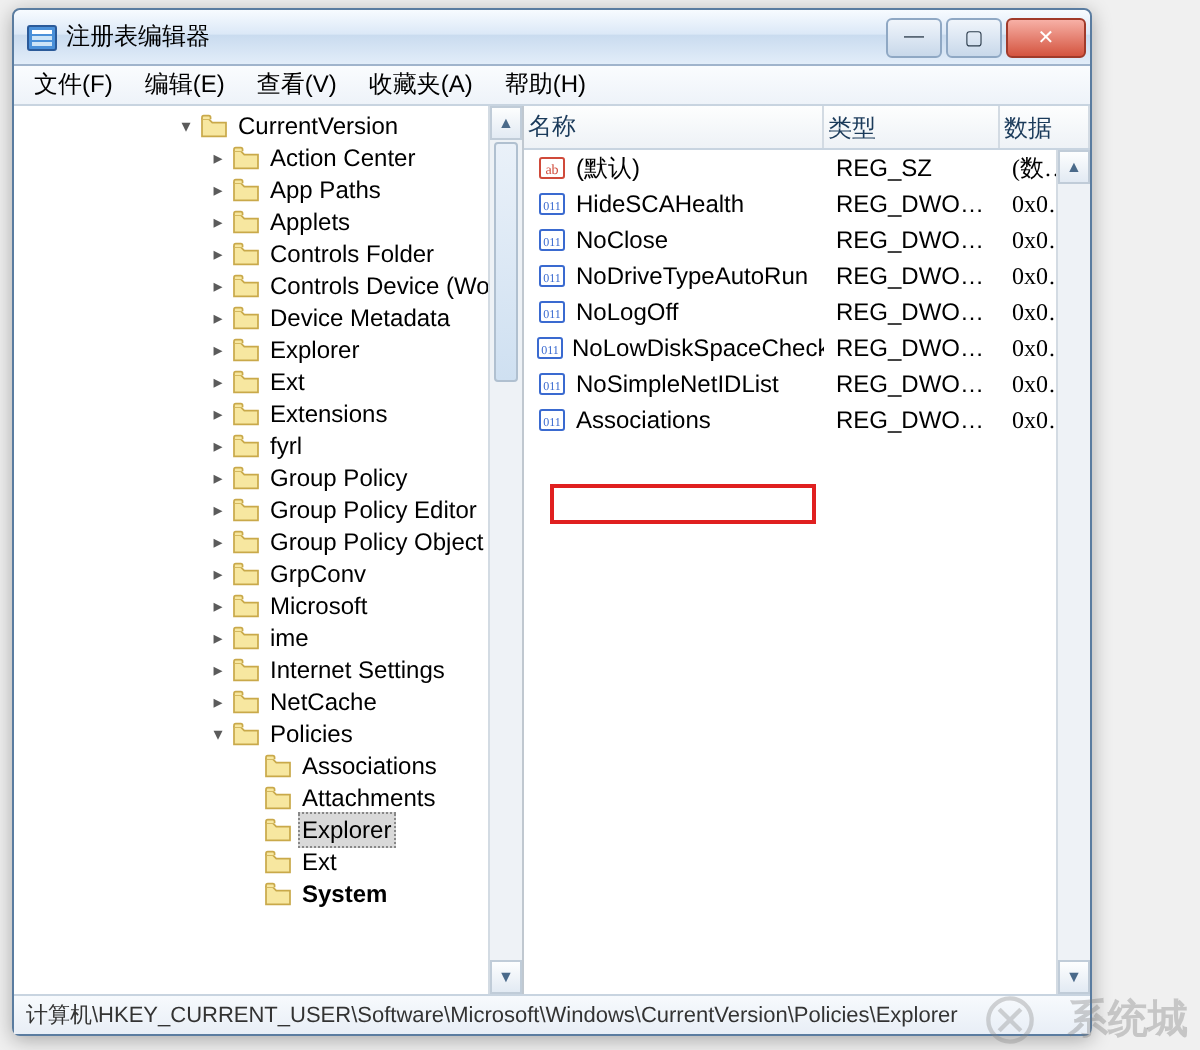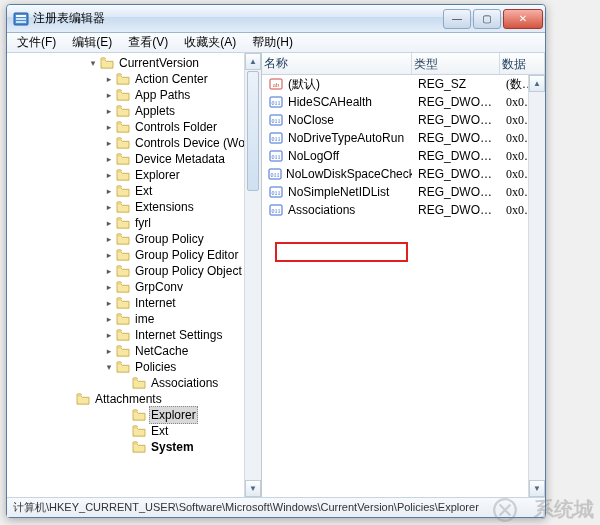--- a/index.html
+++ b/index.html
@@ -309,21 +309,21 @@
               <span class="tree-label ">GrpConv</span>
             </div>
             <div class="tree-row" style="padding-left: 96px;">
               <span class="tree-caret">▸</span>
               <span class="tree-icon folder-icon">
                 <svg viewBox="0 0 16 14">
                   <path d="M1 3 L5 3 L7 5 L15 5 L15 13 L1 13 Z" fill="#f7e7a0" stroke="#c9a94a"></path>
                   <path d="M1 3 L1 2 Q1 1 2 1 L5 1 Q6 1 6 2 L6 3" fill="#f7e7a0" stroke="#c9a94a"></path>
                 </svg>
               </span>
-              <span class="tree-label ">Internet</span>
+              <span class="tree-label ">Microsoft</span>
             </div>
             <div class="tree-row" style="padding-left: 96px;">
               <span class="tree-caret">▸</span>
               <span class="tree-icon folder-icon">
                 <svg viewBox="0 0 16 14">
                   <path d="M1 3 L5 3 L7 5 L15 5 L15 13 L1 13 Z" fill="#f7e7a0" stroke="#c9a94a"></path>
                   <path d="M1 3 L1 2 Q1 1 2 1 L5 1 Q6 1 6 2 L6 3" fill="#f7e7a0" stroke="#c9a94a"></path>
                 </svg>
               </span>
               <span class="tree-label ">ime</span>
@@ -361,21 +361,21 @@
             <div class="tree-row" style="padding-left: 112px;">
               <span class="tree-caret"></span>
               <span class="tree-icon folder-icon">
                 <svg viewBox="0 0 16 14">
                   <path d="M1 3 L5 3 L7 5 L15 5 L15 13 L1 13 Z" fill="#f7e7a0" stroke="#c9a94a"></path>
                   <path d="M1 3 L1 2 Q1 1 2 1 L5 1 Q6 1 6 2 L6 3" fill="#f7e7a0" stroke="#c9a94a"></path>
                 </svg>
               </span>
               <span class="tree-label ">Associations</span>
             </div>
-            <div class="tree-row" style="padding-left: 56px;">
+            <div class="tree-row" style="padding-left: 112px;">
               <span class="tree-caret"></span>
               <span class="tree-icon folder-icon">
                 <svg viewBox="0 0 16 14">
                   <path d="M1 3 L5 3 L7 5 L15 5 L15 13 L1 13 Z" fill="#f7e7a0" stroke="#c9a94a"></path>
                   <path d="M1 3 L1 2 Q1 1 2 1 L5 1 Q6 1 6 2 L6 3" fill="#f7e7a0" stroke="#c9a94a"></path>
                 </svg>
               </span>
               <span class="tree-label ">Attachments</span>
             </div>
             <div class="tree-row" style="padding-left: 112px;">

